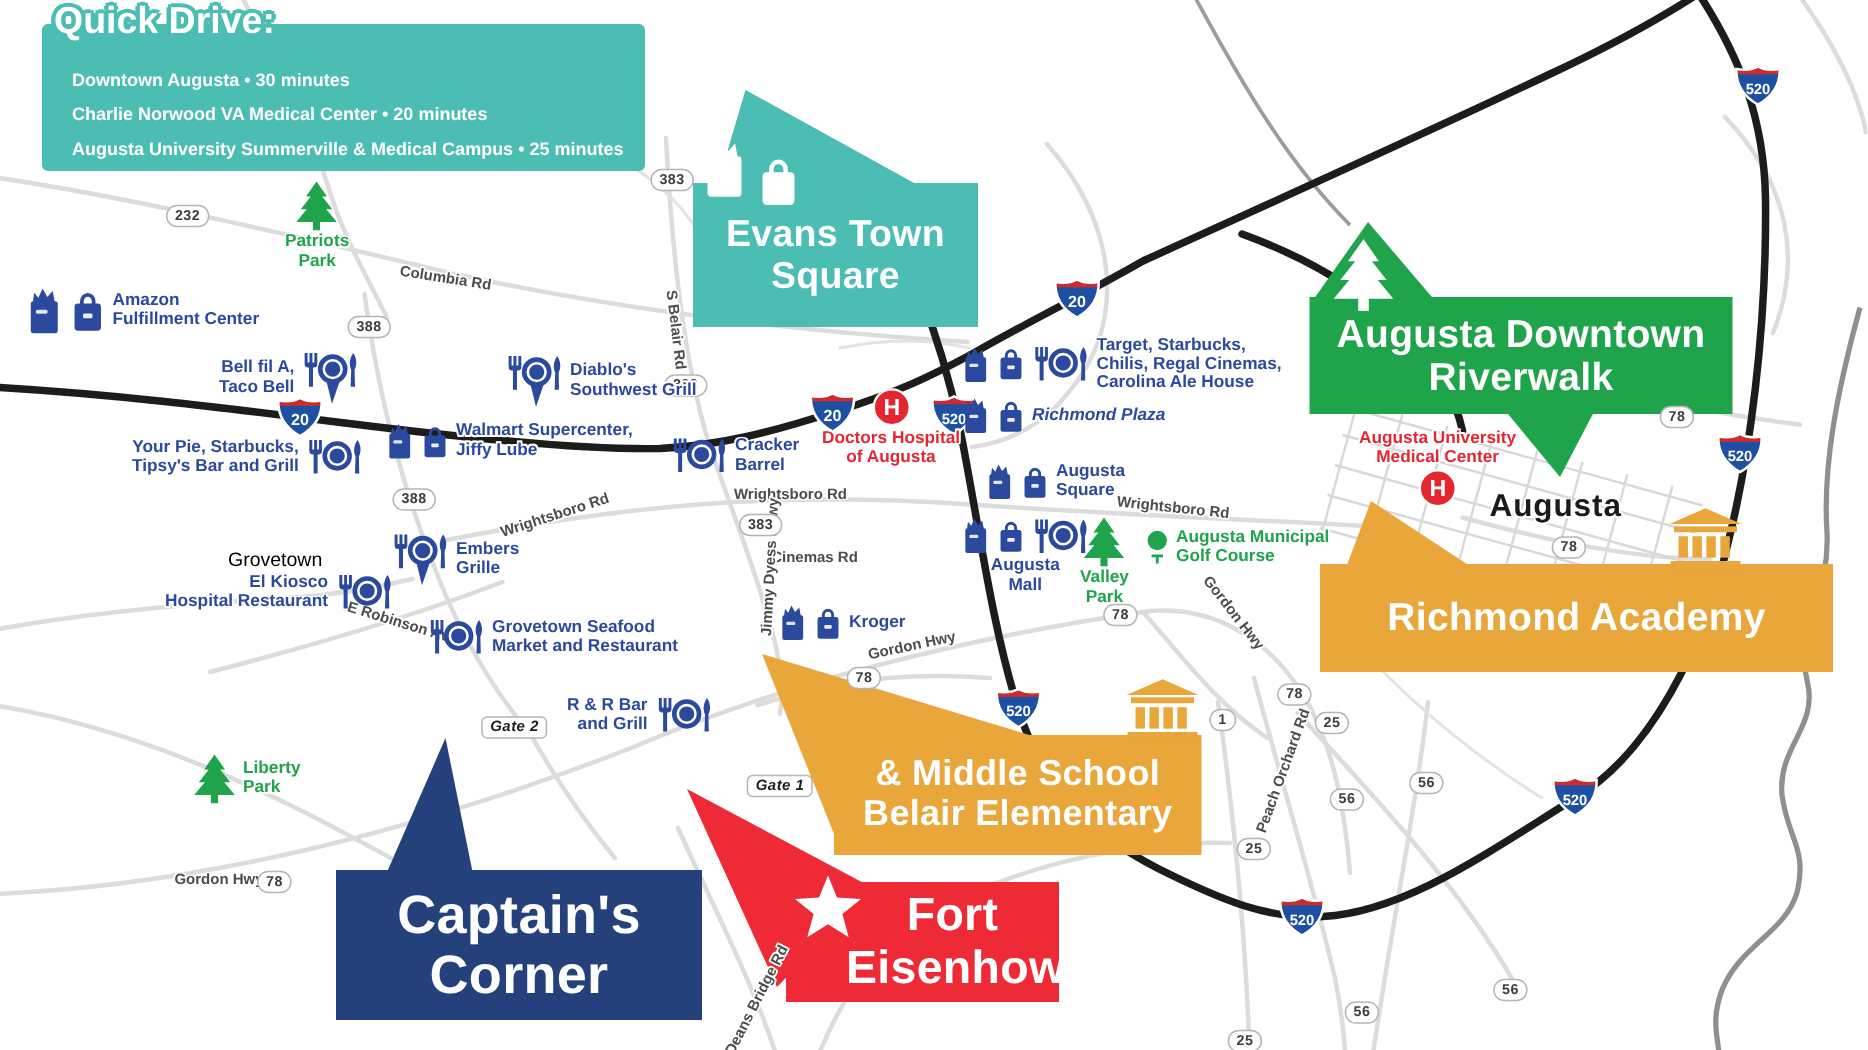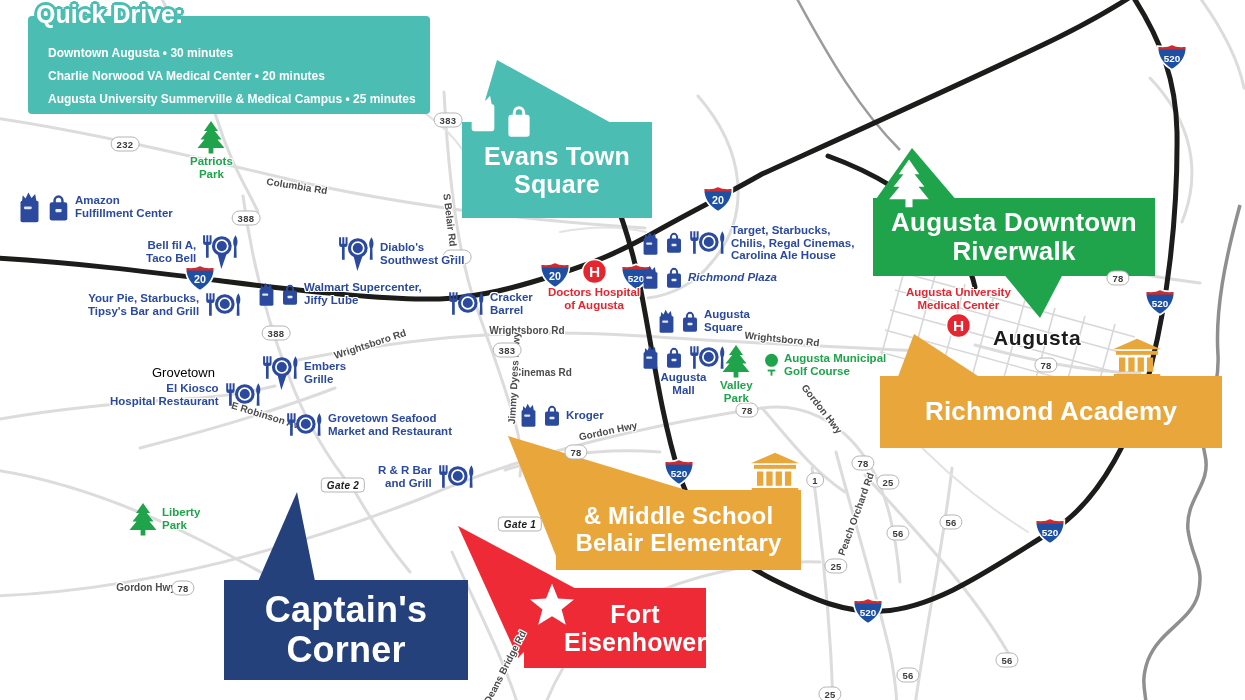--- a/index.html
+++ b/index.html
@@ -8,21 +8,21 @@
   #map svg.layer{position:absolute;left:0;top:0;z-index:1}
   #tails{z-index:2 !important}
 
   
   .callout{position:absolute;z-index:3;display:flex;flex-direction:column;justify-content:center;
            text-align:center;color:#fff;font-weight:bold;line-height:1.12;letter-spacing:.2px}
   #co-evans{left:462px;top:122px;width:190px;height:96px;font-size:25px;background:var(--teal)}
   #co-riverwalk{left:873px;top:198px;width:282px;height:78px;font-size:26px;background:var(--green)}
   #co-richmond{left:880px;top:376px;width:342px;height:72px;font-size:26px;background:var(--orange)}
   #co-belair{left:556px;top:490px;width:245px;height:80px;font-size:24px;background:var(--orange)}
-  #co-fort{left:524px;top:588px;width:182px;height:80px;font-size:25px;background:var(--red);
+  #co-fort{left:524px;top:588px;width:182px;height:80px;font-size:31px;background:var(--red);
            padding-left:40px;box-sizing:border-box}
   #co-captains{left:224px;top:580px;width:244px;height:100px;font-size:36px;background:var(--navy)}
 
   
   .qd-box{position:absolute;left:28px;top:16px;width:402px;height:98px;background:var(--teal);
           border-radius:4px;padding:26px 0 0 20px;box-sizing:border-box;z-index:3}
   .qd-item{font-size:12px;font-weight:bold;color:#fff;line-height:23px;white-space:nowrap}
   .qd-title{position:absolute;left:36px;top:0px;z-index:4;font-size:25px;font-weight:800;color:#fff;
     text-shadow:3px 0 0 var(--teal),-3px 0 0 var(--teal),0 3px 0 var(--teal),0 -3px 0 var(--teal),
       2px 2px 0 var(--teal),-2px -2px 0 var(--teal),2px -2px 0 var(--teal),-2px 2px 0 var(--teal)}

